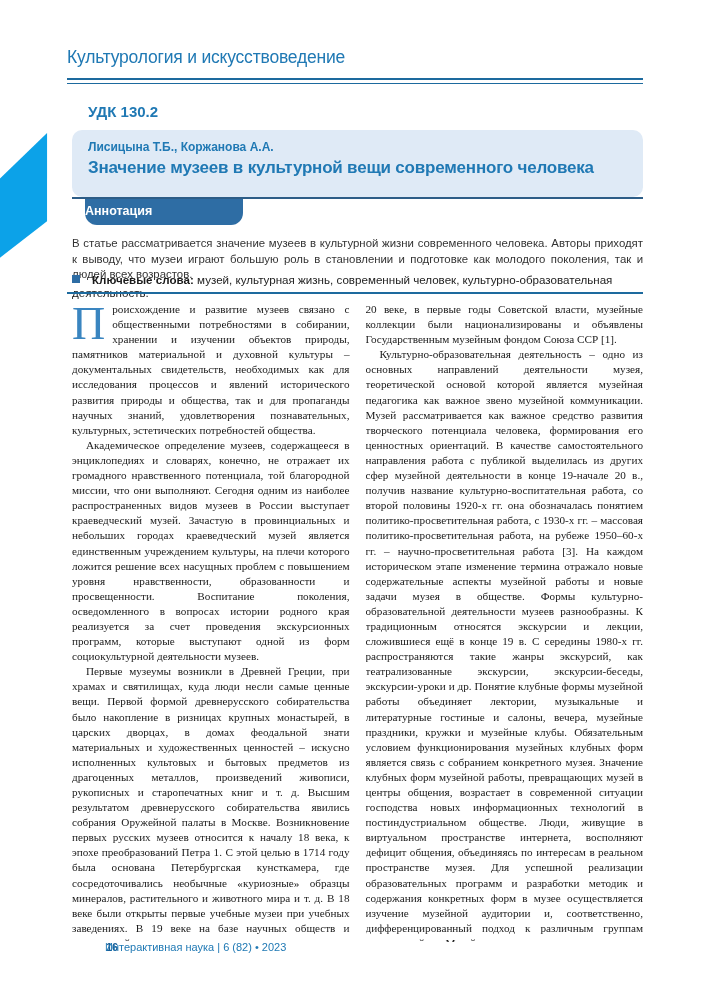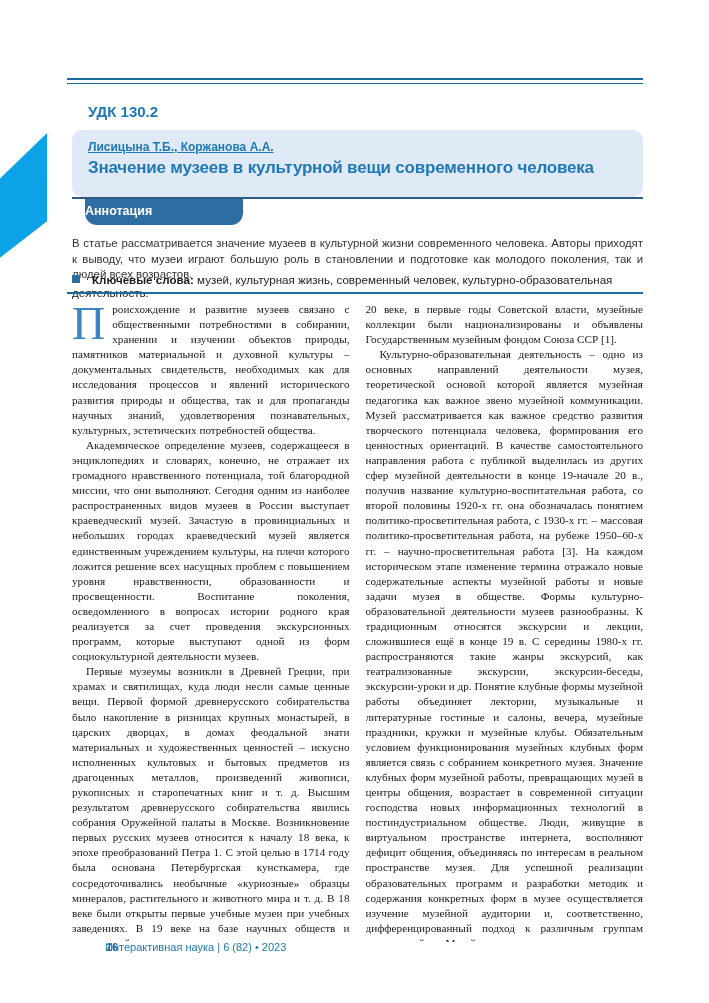--- a/index.html
+++ b/index.html
@@ -25,21 +25,21 @@
   .ribbon{
     position:absolute;left:0;top:129px;width:48px;height:130px;
     background:#0ca2e8;
     clip-path:polygon(98% 3%,98% 71%,0% 99%,0% 38%);
   }
   .title-box{
     position:absolute;left:72px;top:130px;width:571px;height:67px;
     background:#dfeaf6;border-radius:10px;
     box-sizing:border-box;padding:10px 16px 0 16px;
   }
-  .authors{font-size:12px;font-weight:700;color:#2079b4;margin-bottom:4px;text-decoration:underline;}
+  .authors{font-size:12px;font-weight:700;color:#2079b4;margin-bottom:4px;}
   .title{font-size:17px;font-weight:700;color:#2079b4;letter-spacing:-0.2px;}
   .title-box-rule{
     position:absolute;left:72px;top:197px;width:571px;height:2px;background:#2d5d87;
   }
   .annotation-badge{
     position:absolute;left:85px;top:199px;width:158px;height:26px;
     background:#2e6da4;border-radius:0 0 12px 12px;
     color:#ffffff;font-weight:700;font-size:12.5px;
     text-align:left;line-height:25px;
   }
@@ -74,20 +74,21 @@
   }
   .footer{position:absolute;left:0;top:941px;width:709px;font-size:11px;}
   .page-num{position:absolute;left:64px;top:0;font-weight:700;color:#1b6099;margin-left:42px;}
   .journal{position:absolute;left:105px;top:0;color:#2079b4;}
 </style>
 </head>
 <body>
 
 <div class="page">
 
+  <div class="section-header">Культурология и искусствоведение</div>
   <div class="header-rule"></div>
 
   <div class="udc">УДК 130.2</div>
 
   <div class="ribbon"></div>
 
   <div class="title-box">
     <div class="authors">Лисицына Т.Б., Коржанова А.А.</div>
     <div class="title">Значение музеев в культурной вещи современного человека</div>
   </div>

